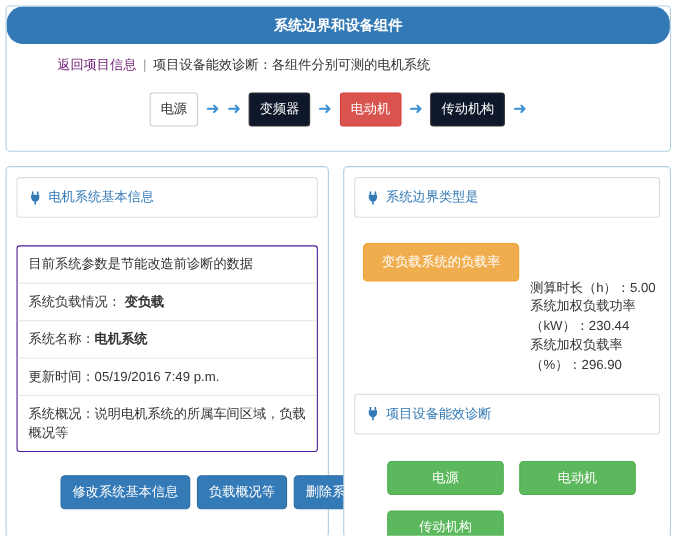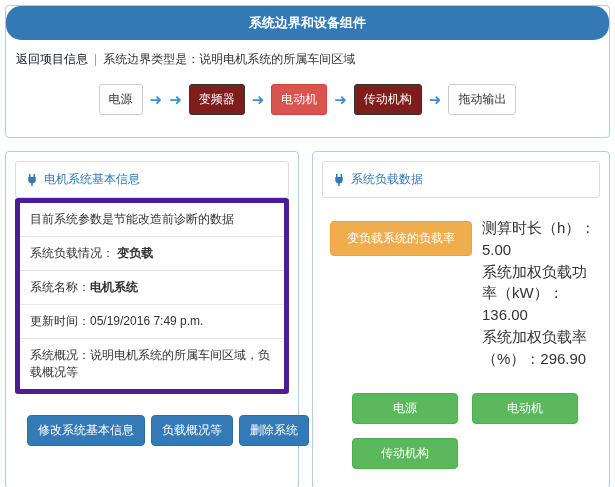--- a/index.html
+++ b/index.html
@@ -11,101 +11,100 @@
   .wrap { padding:5px; }
 
   
   .top-panel { border:1px solid #aecfe3; border-radius:4px; overflow:hidden; background:#fff; }
   .top-heading {
     background:#3379b5; color:#fff; text-align:center;
     font-size:13px; font-weight:bold; padding:8px 0;border-radius:15px;
   }
   .top-body { padding:7px 8px 10px; }
   .link-row { font-size:12px; color:#333; padding:4px 2px 8px; }
-  .back-link { color:#0f172a; text-decoration:none; cursor:pointer; }
+  .back-link { color:#701a75; text-decoration:none; cursor:pointer;margin-left:36px; }
   .divider { color:#999; margin:0 6px; }
 
   .flow { display:flex; justify-content:center; align-items:center; gap:7px; padding:8px 0 12px; }
   .node { font-size:12px; padding:6px 9px; border-radius:3px; white-space:nowrap; cursor:pointer; }
   .node.plain { background:#fff; border:1px solid #ccc; color:#333; }
   .node.green { background:#5cb85c; border:1px solid #4cae4c; color:#fff; }
-  .node.dark  { background:#7f1d1d; border:1px solid #333; color:#fff; }
+  .node.dark  { background:#0f172a; border:1px solid #333; color:#fff; }
   .node.red   { background:#d9534f; border:1px solid #d43f3a; color:#fff; }
   .arrow { color:#3b8fd4; font-size:15px; font-weight:bold; line-height:1; }
 
   
   .columns { display:flex; gap:13px; margin-top:13px; align-items:stretch; }
   .panel {
     border:1px solid #aecfe3; border-radius:4px; background:#fff;
     padding:9px; height:338px;
   }
   .col-left  { width:294px; flex:none; }
   .col-right { flex:1; }
 
   .sub-head {
     border:1px solid #ddd; border-radius:3px; background:#fff;
     padding:9px 10px; font-size:12px; color:#337ab7;
     display:flex; align-items:center; gap:6px;
   }
   .sub-head svg { flex:none; display:block; }
 
   
-  .list-group { border:5px solid #4c1d95; border-radius:3px; }
+  .list-group { border:1px solid #4c1d95; border-radius:3px; margin-top:25px; }
   .list-row { padding:8px 10px; font-size:12px; color:#333; border-top:1px solid #e7e7e7; }
   .list-row:first-child { border-top:none; }
   .list-row b { font-weight:bold; }
 
-  .btn-row { display:flex; gap:6px; margin:21px 0 0 12px; }
+  .btn-row { display:flex; gap:6px; margin:21px 0 0 40px; }
   .btn-blue {
     background:#337ab7; border:1px solid #2e6da4; color:#fff;
     font-size:12px; padding:6px 10px; border-radius:4px; cursor:pointer;
     font-family:inherit; white-space:nowrap;
   }
 
   
   .load-row { display:flex; gap:10px; margin:19px 0 0 8px; align-items:flex-start; }
   .btn-orange {
     background:#f0ad4e; border:1px solid #eea236; color:#fff;
     font-size:12px; padding:8px 16px; border-radius:4px; cursor:pointer;
     font-family:inherit; white-space:nowrap; margin-top:4px;
   }
-  .metrics { font-size:15px; color:#333; line-height:1.45; }
+  .metrics { font-size:12px; color:#333; line-height:1.45;margin-top:36px; }
 
   .sub-head.second { margin-top:18px; }
 
   .diag-grid { display:flex; flex-wrap:wrap; gap:14px; margin:24px 0 0 30px; width:240px; }
   .btn-green {
     width:106px; background:#5cb85c; border:1px solid #4cae4c; color:#fff;
     font-size:12px; padding:6px 0; text-align:center; border-radius:4px;
     cursor:pointer; font-family:inherit;
   }
 </style>
 </head>
 <body>
 
 <div class="wrap">
 
   <div class="top-panel">
     <div class="top-heading">系统边界和设备组件</div>
     <div class="top-body">
       <div class="link-row">
-        <a class="back-link">返回项目信息</a><span class="divider">|</span><span>系统边界类型是：说明电机系统的所属车间区域</span>
+        <a class="back-link">返回项目信息</a><span class="divider">|</span><span>项目设备能效诊断：各组件分别可测的电机系统</span>
       </div>
 
       <div class="flow">
         <span class="node plain">电源</span>
         <span class="arrow">➜</span>
         <span class="arrow">➜</span>
         <span class="node dark">变频器</span>
         <span class="arrow">➜</span>
         <span class="node red">电动机</span>
         <span class="arrow">➜</span>
         <span class="node dark">传动机构</span>
         <span class="arrow">➜</span>
-        <span class="node plain">拖动输出</span>
       </div>
     </div>
   </div>
 
   <div class="columns">
 
     <div class="panel col-left">
       <div class="sub-head">
         <svg width="12" height="14" viewBox="0 0 16 18">
           <path d="M5 1v4M11 1v4" stroke="#337ab7" stroke-width="2" fill="none"></path>
@@ -140,32 +139,40 @@
       </div>
     </div>
 
     <div class="panel col-right">
       <div class="sub-head">
         <svg width="12" height="14" viewBox="0 0 16 18">
           <path d="M5 1v4M11 1v4" stroke="#337ab7" stroke-width="2" fill="none"></path>
           <path d="M3 5h10v3.5a5 5 0 0 1-10 0z" fill="#337ab7"></path>
           <path d="M8 13v4" stroke="#337ab7" stroke-width="2" fill="none"></path>
         </svg>
-        <span>系统负载数据</span>
+        <span>系统边界类型是</span>
       </div>
 
       <div class="load-row">
         <button class="btn-orange">变负载系统的负载率</button>
         <div class="metrics">
           <div>测算时长（h）：5.00</div>
-          <div>系统加权负载功率（kW）：136.00</div>
+          <div>系统加权负载功率（kW）：230.44</div>
           <div>系统加权负载率（%）：296.90</div>
         </div>
       </div>
 
+      <div class="sub-head second">
+        <svg width="12" height="14" viewBox="0 0 16 18">
+          <path d="M5 1v4M11 1v4" stroke="#337ab7" stroke-width="2" fill="none"></path>
+          <path d="M3 5h10v3.5a5 5 0 0 1-10 0z" fill="#337ab7"></path>
+          <path d="M8 13v4" stroke="#337ab7" stroke-width="2" fill="none"></path>
+        </svg>
+        <span>项目设备能效诊断</span>
+      </div>
 
       <div class="diag-grid">
         <button class="btn-green">电源</button>
         <button class="btn-green">电动机</button>
         <button class="btn-green">传动机构</button>
       </div>
     </div>
 
   </div>
 

